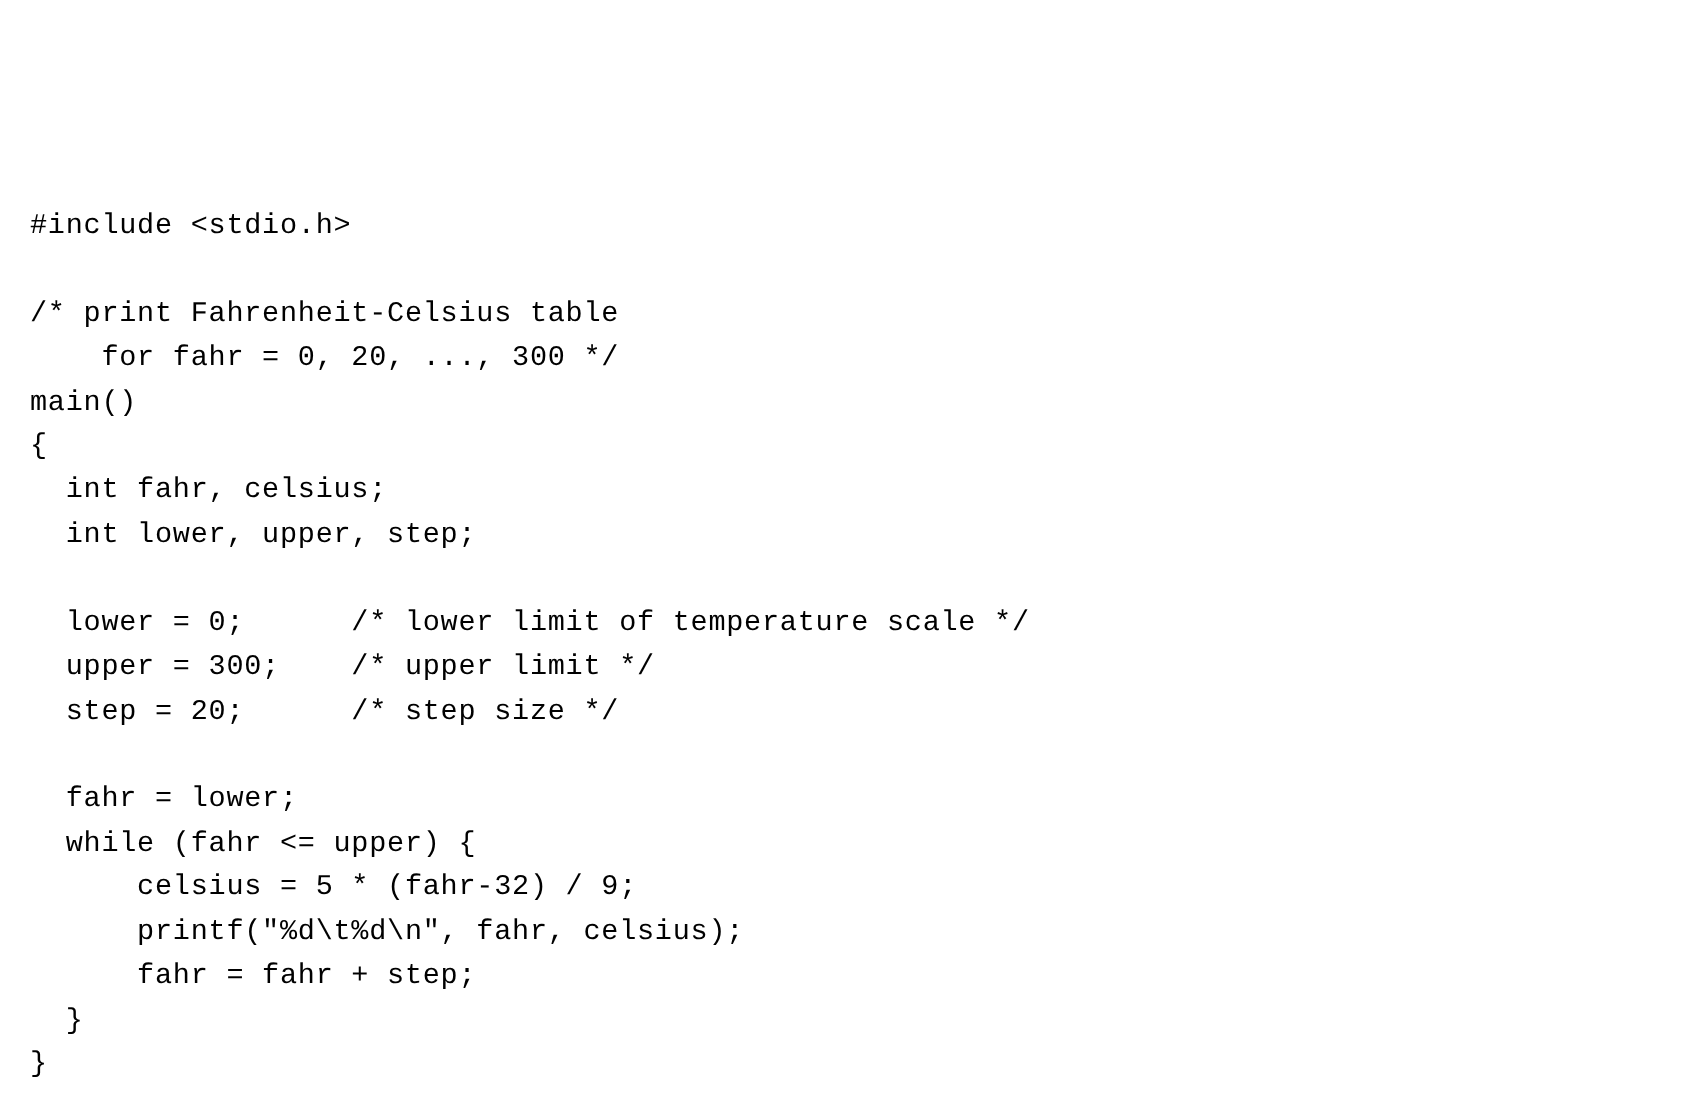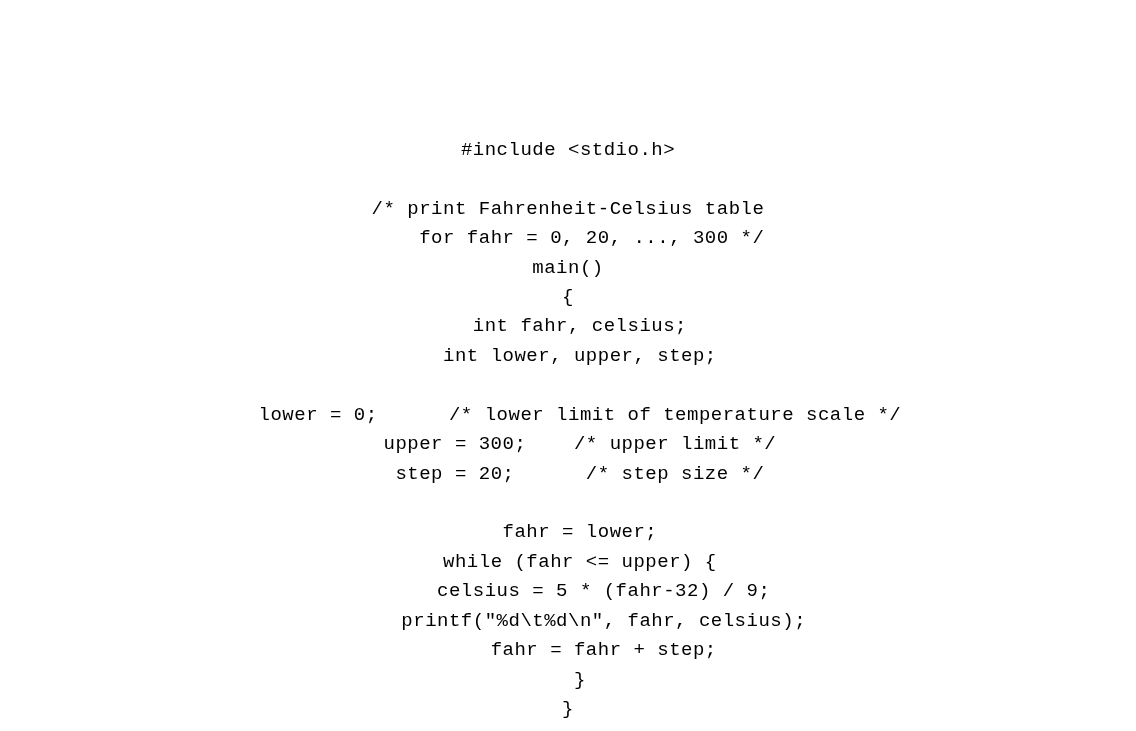--- a/index.html
+++ b/index.html
@@ -12,21 +12,20 @@
       font-family: "Courier New", Courier, monospace;
       font-size: 19px;
       line-height: 1.55;
       color: #000000;
       padding: 18px 20px;
       white-space: pre;
       letter-spacing: 0.5px;
     }
     .code-block {
       font-family: "Courier New", Courier, monospace;
-      text-align: center;
     }
   </style>
 </head>
 <body>
 
 
 
 <div class="code-block"><span>#include &lt;stdio.h&gt;</span>
 <span></span>
 <span>/* print Fahrenheit-Celsius table</span>

